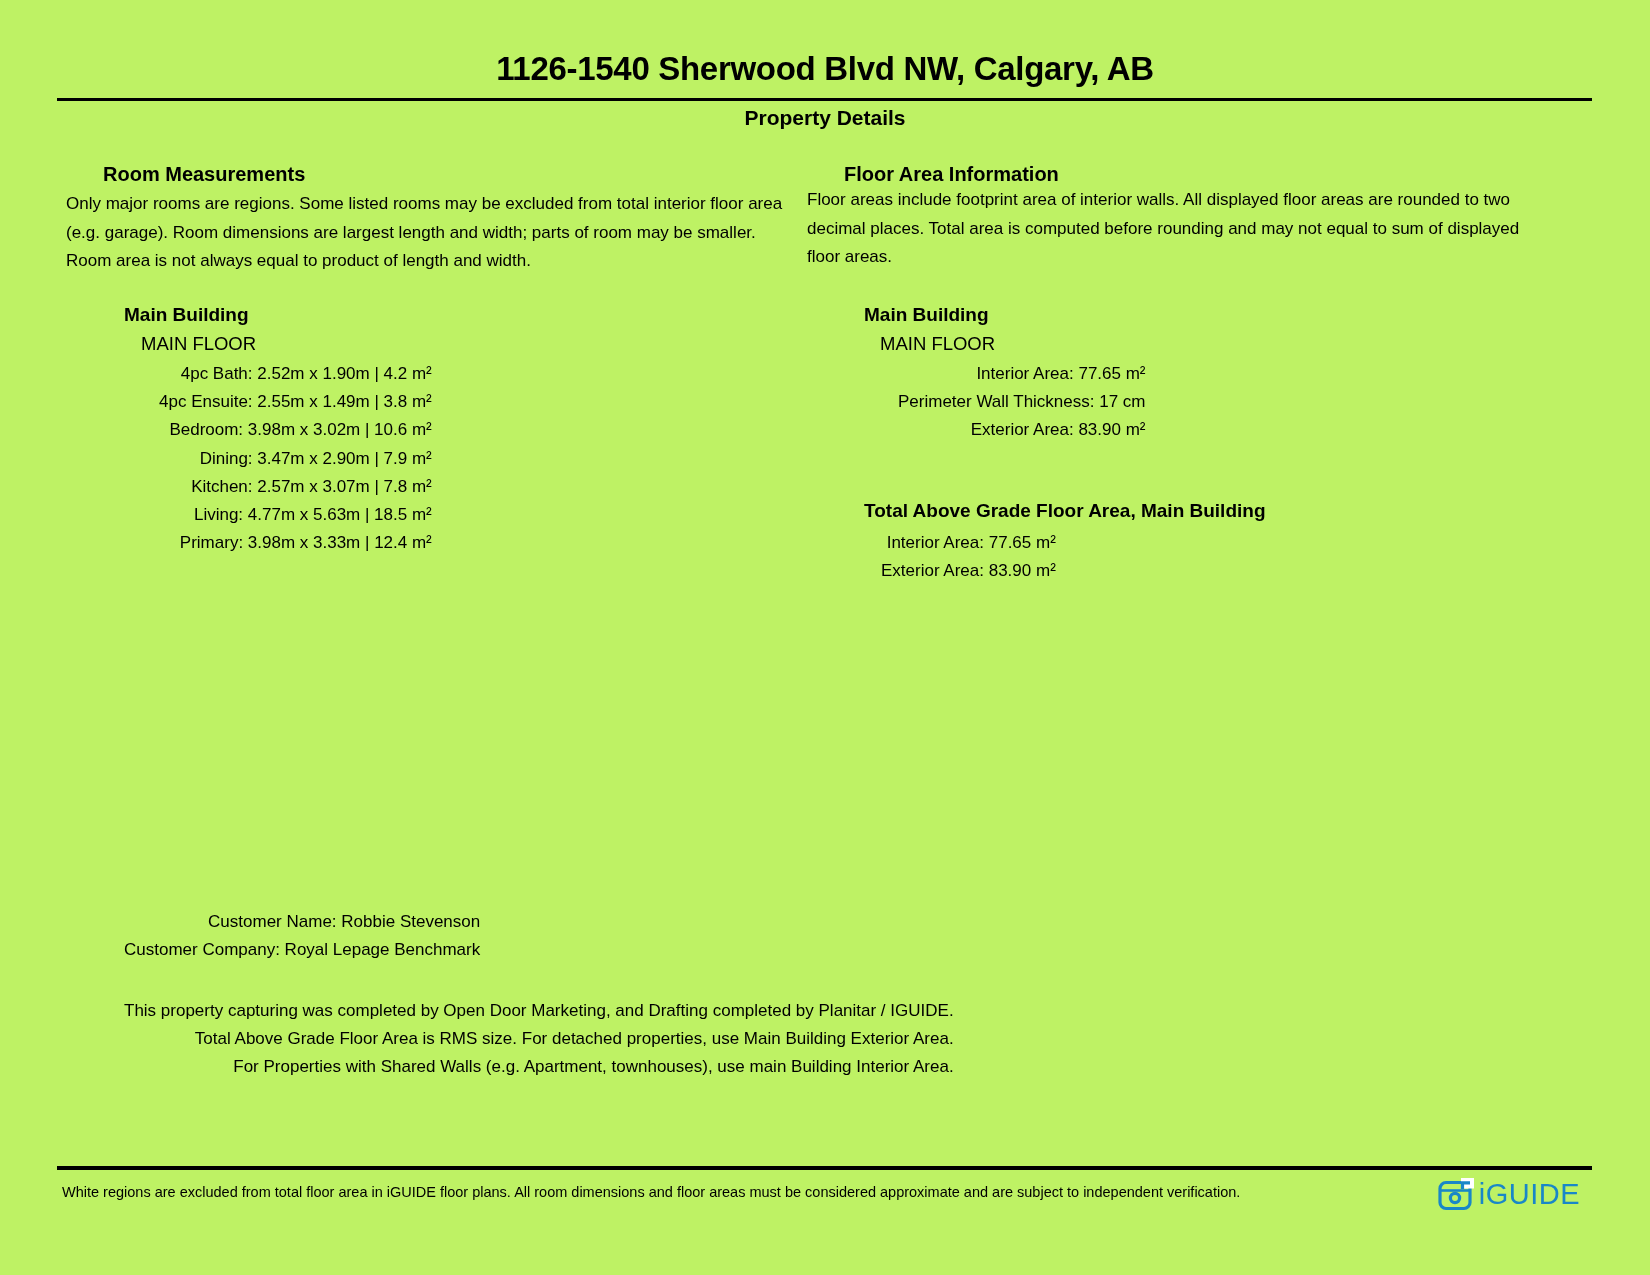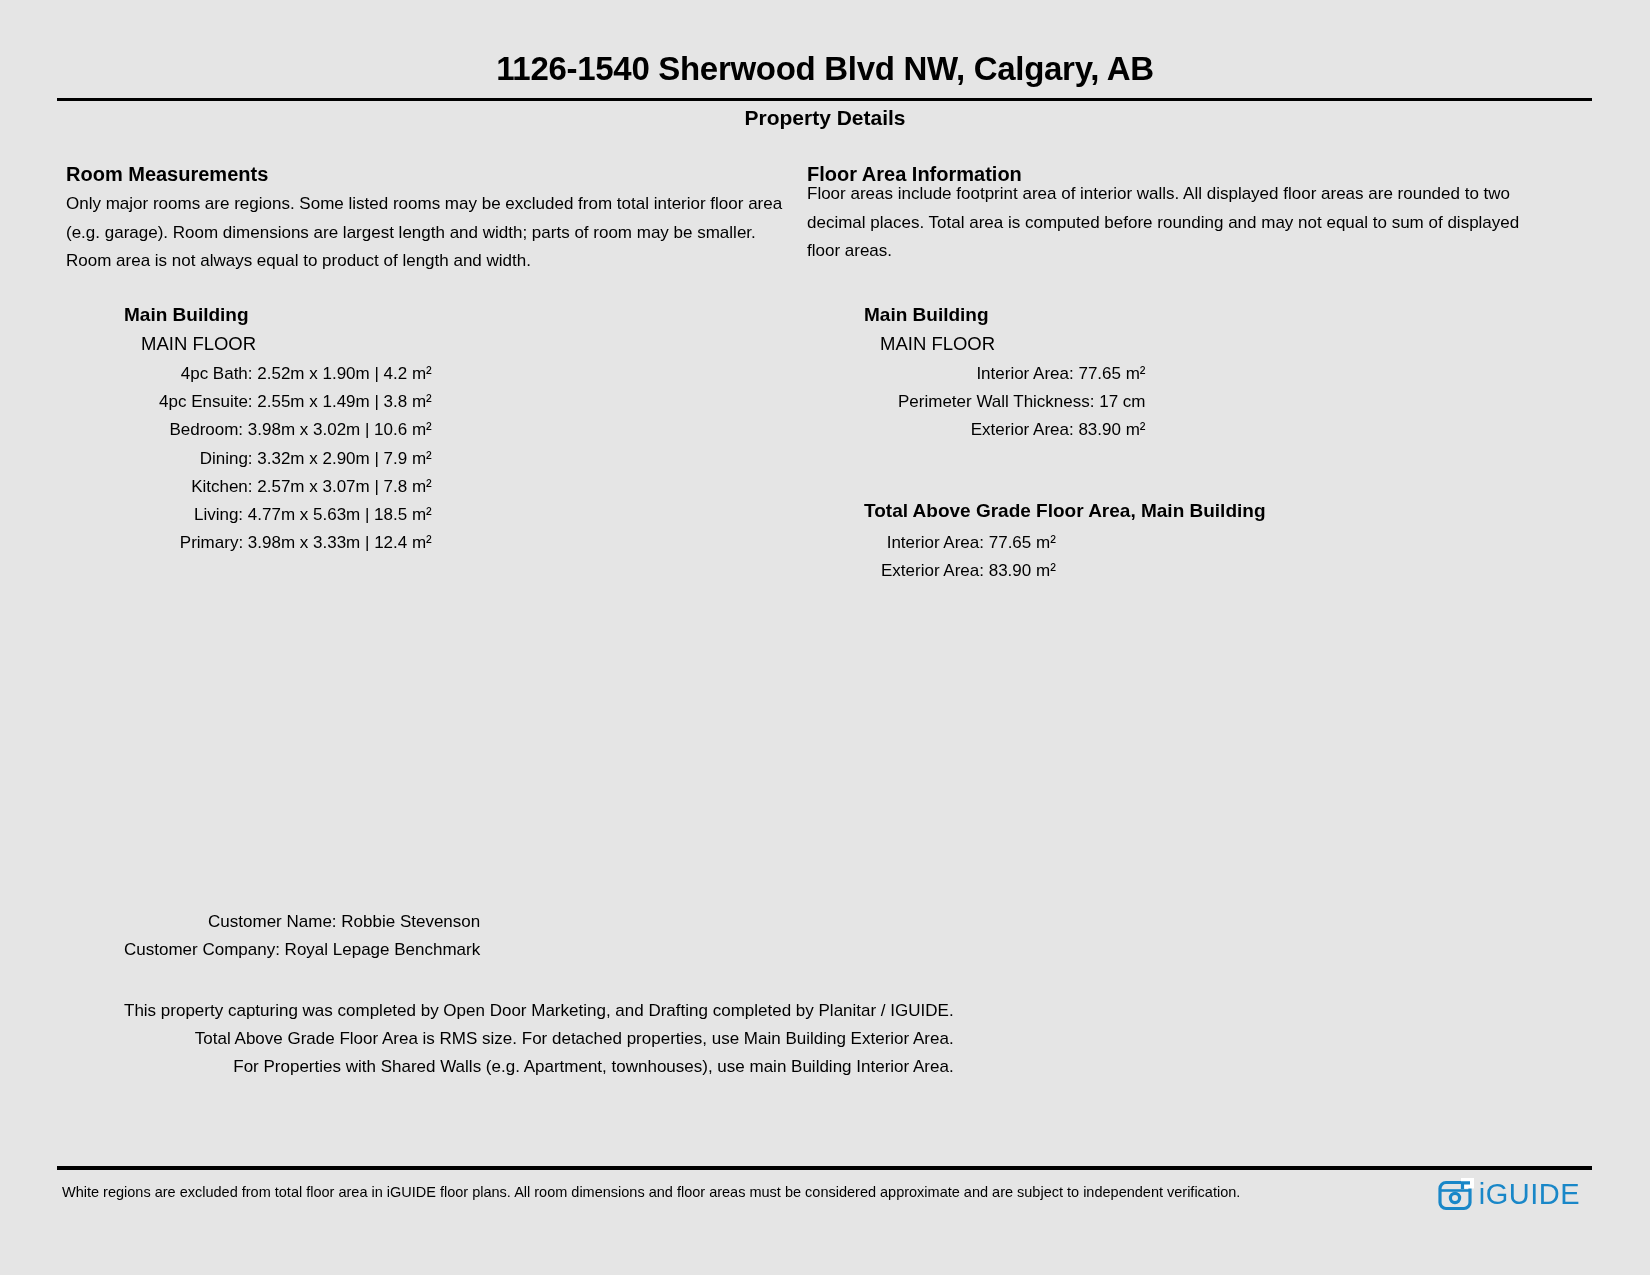--- a/index.html
+++ b/index.html
@@ -5,21 +5,21 @@
   * { box-sizing: border-box; }
   html, body { margin: 0; padding: 0; background: #ffffff; }
   body {
     font-family: "Liberation Sans", "DejaVu Sans", sans-serif;
     color: #000;
   }
   .page {
     position: relative;
     width: 1650px;
     height: 1275px;
-    background: #e5e5e5;
+    background: #bef264;
     overflow: hidden;
   }
   .abs { position: absolute; }
   .page-title {
     top: 50px; left: 0; width: 100%;
     text-align: center;
     font-size: 33px;
     font-weight: bold;
     letter-spacing: -0.3px;
     white-space: nowrap;
@@ -33,20 +33,21 @@
   .page-subtitle {
     top: 106px; left: 0; width: 100%;
     text-align: center;
     font-size: 21px;
     font-weight: bold;
   }
   .section-heading {
     font-size: 20px;
     font-weight: bold;
     white-space: nowrap;
+    margin-left: 37px;
   }
   .desc div {
     font-size: 17px;
     line-height: 28.7px;
     white-space: nowrap;
   }
   .building-name {
     font-size: 19px;
     font-weight: bold;
     white-space: nowrap;
@@ -100,29 +101,29 @@
 
   <div class="abs building-name" style="left:124px; top:304px;">Main Building</div>
 
   <div class="abs floor-label" style="left:141px; top:333px;">MAIN FLOOR</div>
 
   <div class="abs lines" style="left:159px; top:360px;">
 
   <div>4pc Bath: 2.52m x 1.90m | 4.2 m²</div>
       <div>4pc Ensuite: 2.55m x 1.49m | 3.8 m²</div>
       <div>Bedroom: 3.98m x 3.02m | 10.6 m²</div>
-      <div>Dining: 3.32m x 2.90m | 7.9 m²</div>
+      <div>Dining: 3.47m x 2.90m | 7.9 m²</div>
       <div>Kitchen: 2.57m x 3.07m | 7.8 m²</div>
       <div>Living: 4.77m x 5.63m | 18.5 m²</div>
       <div>Primary: 3.98m x 3.33m | 12.4 m²</div>
     </div>
 
   <div class="abs section-heading" style="left:807px; top:163px;">Floor Area Information</div>
 
-  <div class="abs desc" style="left:807px; top:180px;">
+  <div class="abs desc" style="left:807px; top:186px;">
 
   <div>Floor areas include footprint area of interior walls. All displayed floor areas are rounded to two</div>
       <div>decimal places. Total area is computed before rounding and may not equal to sum of displayed</div>
       <div>floor areas.</div>
     </div>
 
   <div class="abs building-name" style="left:864px; top:304px;">Main Building</div>
 
   <div class="abs floor-label" style="left:880px; top:333px;">MAIN FLOOR</div>
 

